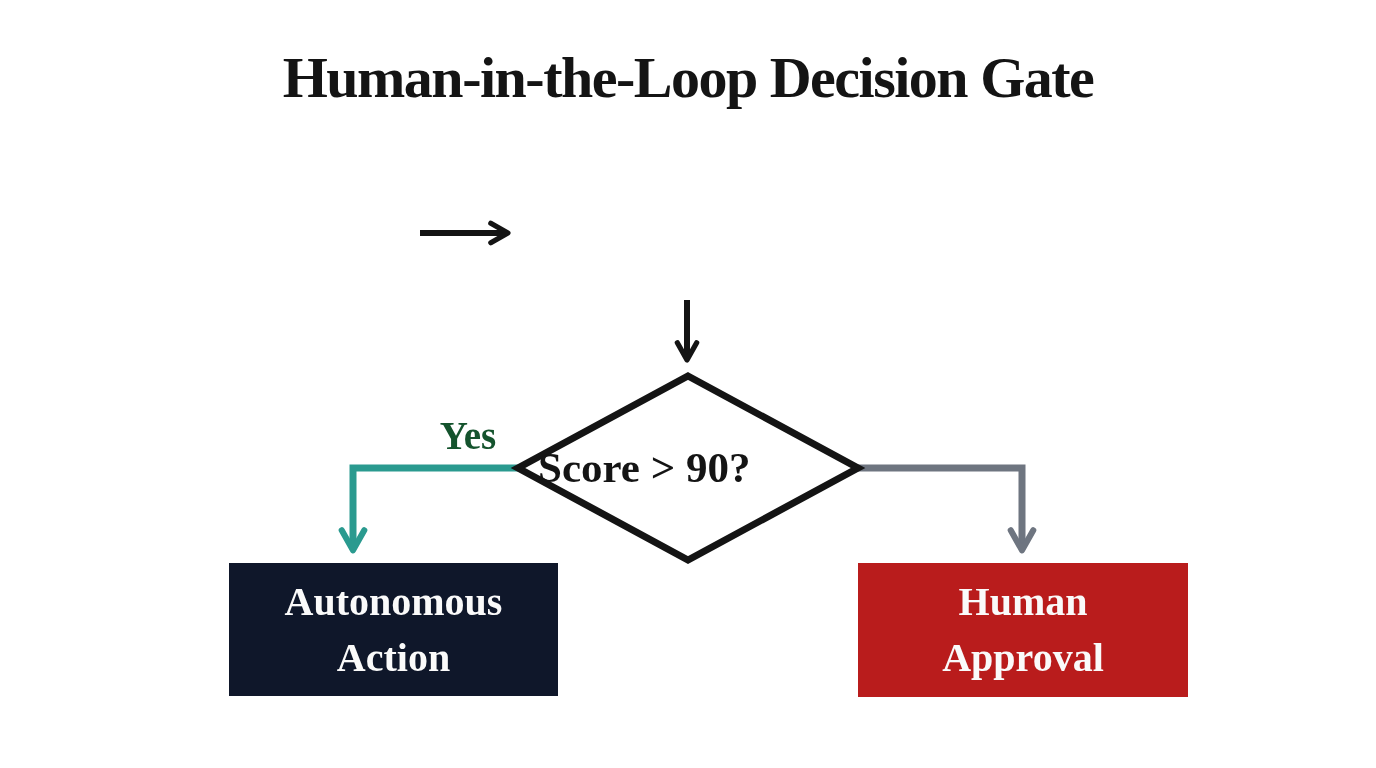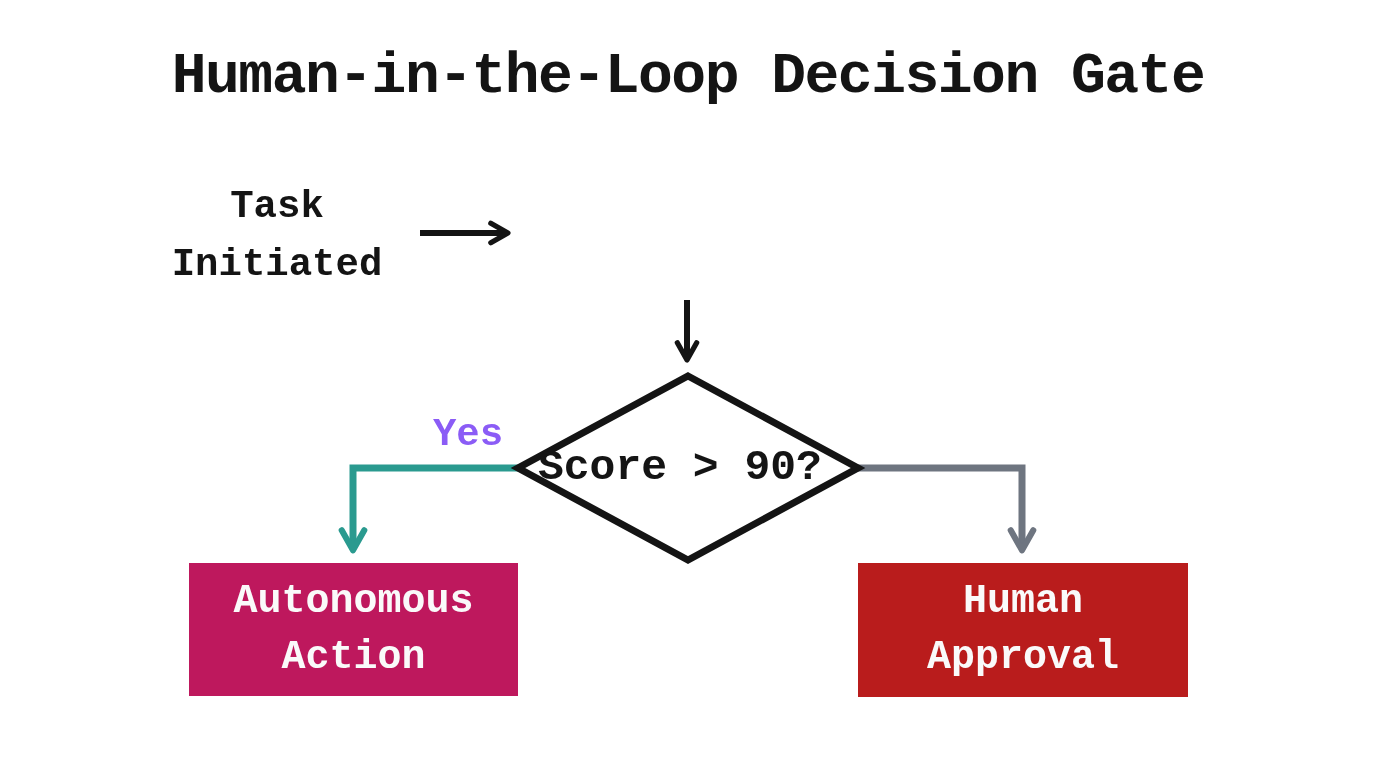--- a/index.html
+++ b/index.html
@@ -1,21 +1,21 @@
 <!DOCTYPE html>
 <html><head>
 <meta charset="utf-8">
 <style>
   html,body{margin:0;padding:0;background:#ffffff;}
   .canvas{
     position:relative;
     width:1358px;height:768px;
     background:#ffffff;
     overflow:hidden;
-    font-family:Liberation Mono, monospace;
+    font-family:Liberation Serif, serif;
     color:#141414;
   }
   .layer{position:absolute;left:0;top:0;width:1376px;height:768px;}
   .title{
     position:absolute;left:0;top:44px;width:1376px;
     margin:0;text-align:center;
     font-size:58px;font-weight:800;letter-spacing:-1.5px;
     color:#141414;
   }
   .node{
@@ -24,21 +24,21 @@
     white-space:pre-line;
   }
   .node-start{left:157px;top:178px;width:240px;font-size:39px;line-height:58px;}
   .node-check{left:539px;top:176px;width:300px;font-size:40px;line-height:59px;}
   .decision-text{
     position:absolute;left:538px;top:444px;width:300px;
     text-align:left;font-size:43px;line-height:48px;font-weight:800;color:#141414;
   }
   .edge-label{
     position:absolute;width:120px;text-align:center;
-    font-size:39px;font-weight:800;color:#8b5cf6;
+    font-size:39px;font-weight:800;color:#14532d;
   }
   .edge-label-yes{left:408px;top:413px;}
   .edge-label-no{left:816px;top:413px;}
   .result{
     position:absolute;display:flex;align-items:center;justify-content:center;
     text-align:center;white-space:pre-line;
     font-size:40px;font-weight:800;line-height:56px;color:#fafafa;
   }
   .result-yes{left:189px;top:563px;width:329px;height:133px;}
   .result-no{left:858px;top:563px;width:330px;height:134px;}
@@ -67,28 +67,26 @@
 
     <path d="M687 300 V358" fill="none" stroke-width="6" marker-end="url(#head-black)" stroke="#141414"></path>
 
     <path d="M518 468 H353 V548" fill="none" stroke-width="7" marker-end="url(#head-teal)" stroke="#2a9a8f"></path>
 
     <path d="M858 468 H1022 V548" fill="none" stroke-width="7" marker-end="url(#head-gray)" stroke="#6e7580"></path>
 
     <polygon points="688,376 858,468 688,560 518,468" fill="#ffffff" stroke-width="7" stroke-linejoin="miter" stroke="#141414"></polygon>
   </svg>
 
-  <div class="node node-start">Task
-Initiated</div>
 
 
   <div class="decision-text">Score &gt; 90?</div>
 
   <div class="edge-label edge-label-yes">Yes</div>
 
 
-  <div class="result result-yes" style="background: #be185d;">Autonomous
+  <div class="result result-yes" style="background: #0f172a; margin-left: 40px;">Autonomous
 Action</div>
 
   <div class="result result-no" style="background: #b91c1c;">Human
 Approval</div>
 
 </div>
 
 </body></html>

